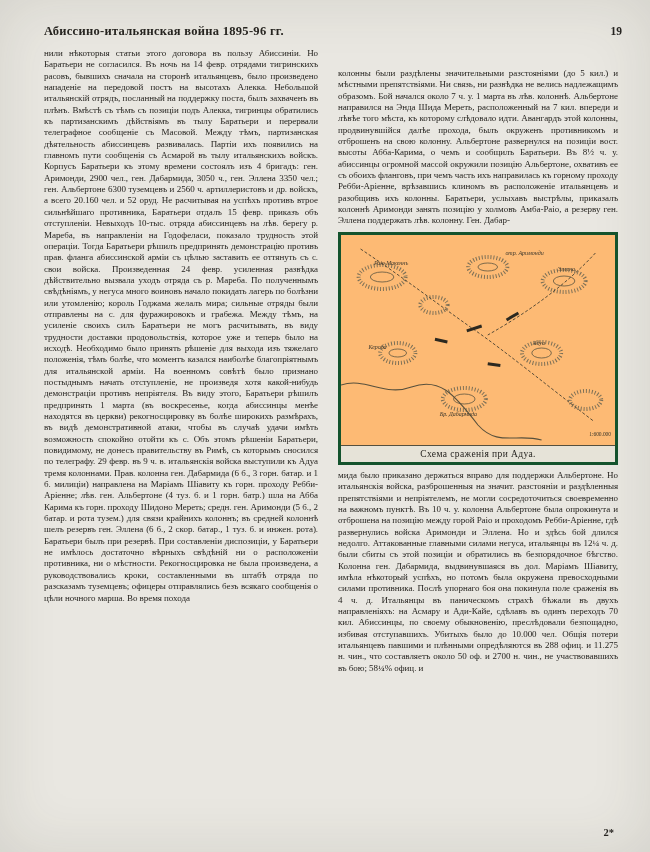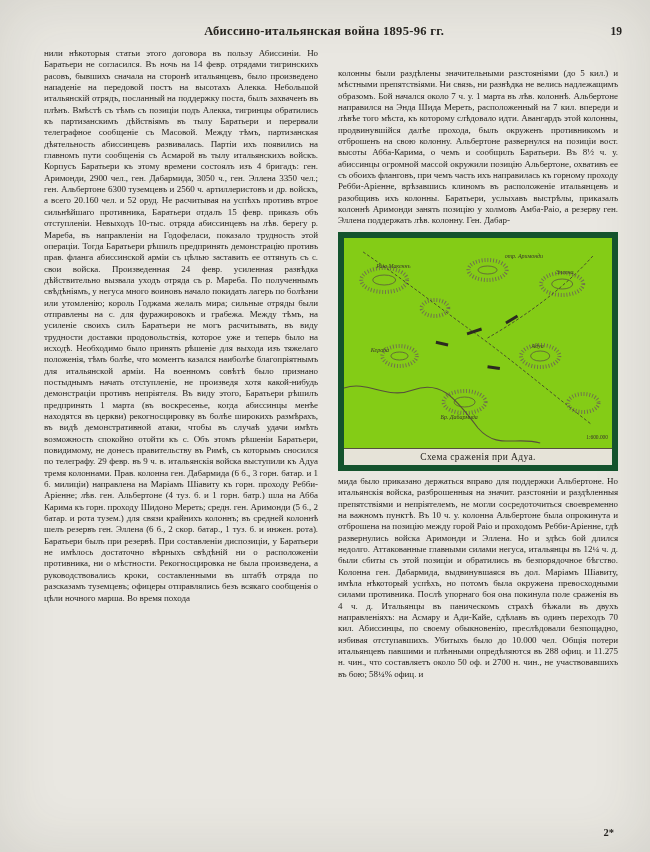--- a/index.html
+++ b/index.html
@@ -11,21 +11,21 @@
     box-shadow: inset 0 0 60px rgba(60,55,40,0.12);
     font-family:"Liberation Serif","DejaVu Serif",serif;
     color:#262420;
     overflow:hidden;
   }
   .page-header{
     position:absolute;top:24px;left:44px;width:578px;
     display:flex;align-items:baseline;
   }
   .page-title{
-    flex:1;text-align:center;
+    flex:1;
     font-weight:bold;font-size:12.5px;letter-spacing:0.3px;
     white-space:nowrap;
   }
   .page-number{
     font-weight:bold;font-size:11.5px;padding-left:6px;
   }
   .columns{
     position:absolute;top:48px;left:44px;width:574px;height:790px;
     display:flex;gap:20px;overflow:hidden;
   }
@@ -33,22 +33,22 @@
     text-align:justify;
     font-size:9px;line-height:11.35px;
     letter-spacing:-0.05px;
     overflow:hidden;
   }
   .col-left{width:277px;height:100%;}
   .col-right{width:283px;height:100%;display:flex;flex-direction:column;margin-top:20px;}
   .text-block{text-align:justify;}
   .figure{
     margin:5px 0 5px 0;
-    border:6px solid #14532d;
-    background:#84cc16;
+    border:3px solid #14532d;
+    background:#fdba74;
     flex:0 0 auto;
   }
   .map{
     position:relative;
     width:100%;height:210px;
     overflow:hidden;
   }
   .map svg{display:block;width:100%;height:100%;}
   .map-label{
     position:absolute;

